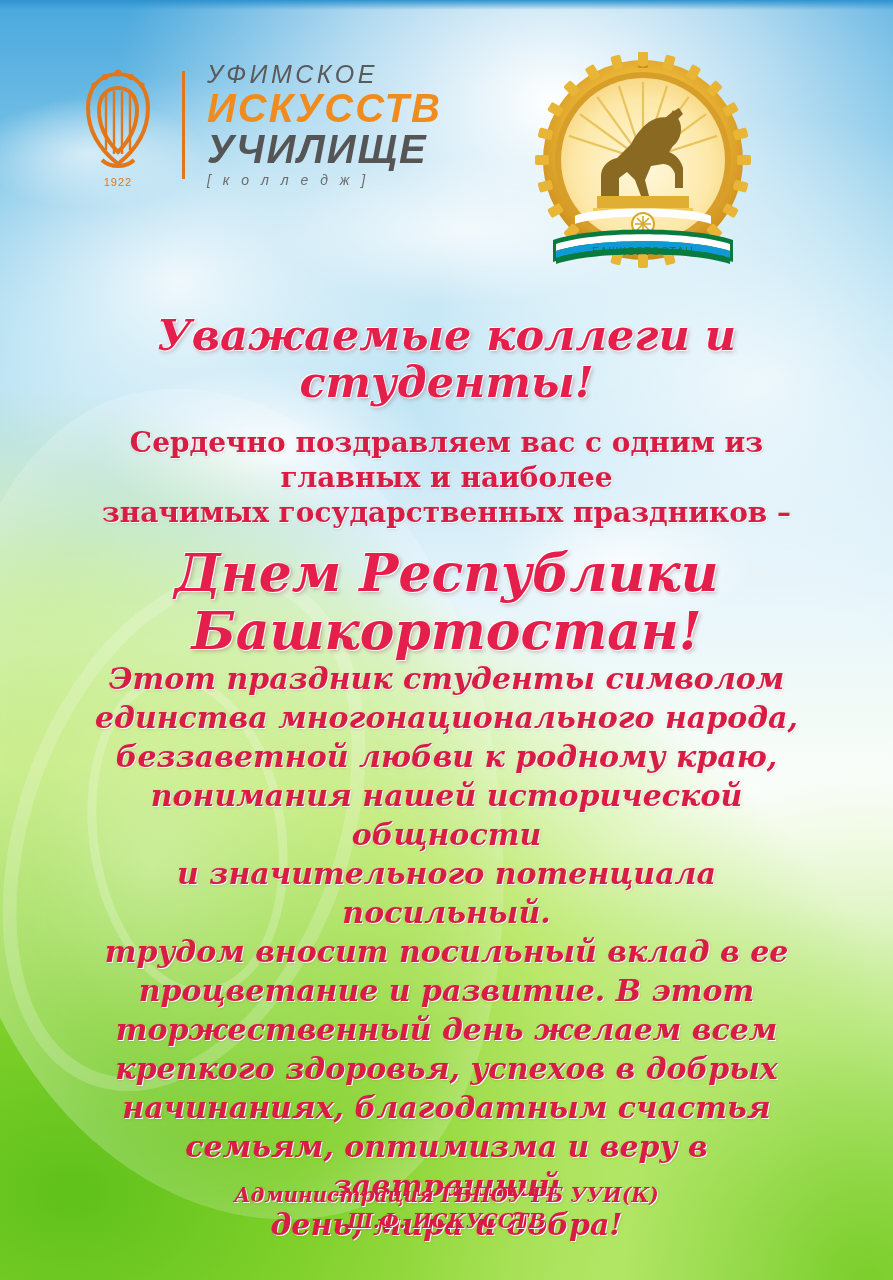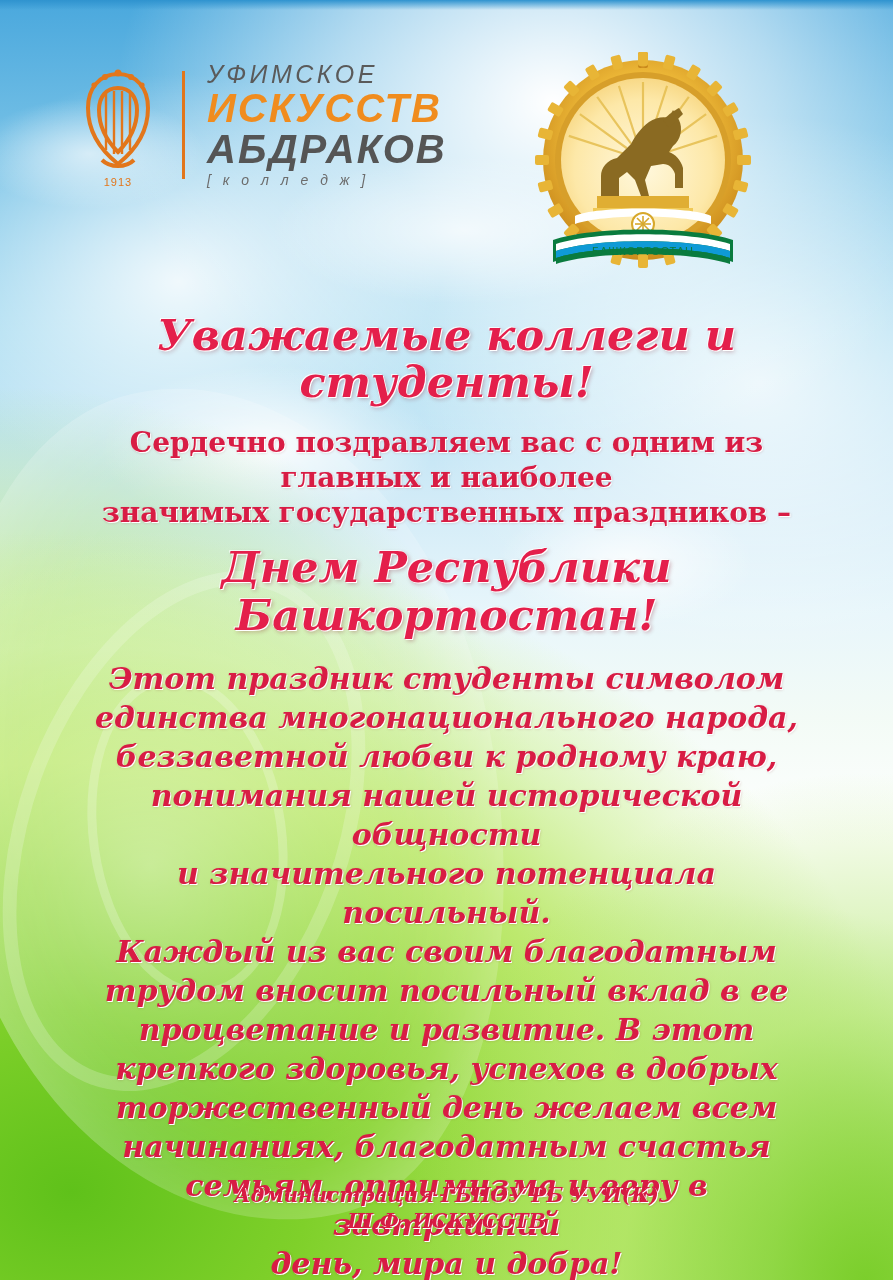--- a/index.html
+++ b/index.html
@@ -203,28 +203,27 @@
     color: #d81c44;
     text-shadow:
       1px 1px 0 #ffffff,
       1px 1px 3px rgba(120,0,20,0.22);
     margin-bottom: 14px;
   }
   .holiday {
     font-family: "DejaVu Serif", serif;
     font-style: italic;
     font-weight: 700;
-    font-size: 43px;
+    font-size: 52px;
     line-height: 1.1;
     color: #e41f4b;
     text-shadow:
       1px 1px 0 #ffffff,
       -1px -1px 0 rgba(255,255,255,0.75),
       2px 2px 4px rgba(120,0,20,0.3);
-    margin-bottom: 20px;
   }
   .body-text {
     font-family: "DejaVu Serif", serif;
     font-style: italic;
     font-weight: 700;
     font-size: 30px;
     line-height: 1.30;
     color: #d81c44;
     text-shadow:
       1px 1px 0 #ffffff,
@@ -289,29 +288,29 @@
           </g>
           <g fill="#e2761b">
             <circle cx="46" cy="9" r="3.5"></circle>
             <circle cx="33" cy="13" r="3"></circle>
             <circle cx="59" cy="13" r="3"></circle>
             <circle cx="22" cy="21" r="2.6"></circle>
             <circle cx="70" cy="21" r="2.6"></circle>
           </g>
           <path d="M30 96 C38 104 54 104 62 96" stroke="#e2761b" stroke-width="4" fill="none"></path>
         </svg>
-        <div class="lyre-year">1913</div>
+        <div class="lyre-year">1922</div>
       </div>
 
       <div class="logo-sep"></div>
 
       <div class="logo-words">
         <div class="w1">УФИМСКОЕ</div>
         <div class="w2">ИСКУССТВ</div>
-        <div class="w3">АБДРАКОВ</div>
+        <div class="w3">УЧИЛИЩЕ</div>
         <div class="w4">[ к о л л е д ж ]</div>
       </div>
     </div>
 
     <div class="coat">
       <svg width="240" height="240" viewBox="0 0 240 240" xmlns="http://www.w3.org/2000/svg">
         <defs>
           <radialGradient id="gold" cx="50%" cy="42%" r="60%">
             <stop offset="0%" stop-color="#ffe9a8"></stop>
             <stop offset="55%" stop-color="#f0bc3a"></stop>
@@ -428,25 +427,24 @@
     </div>
 
     <div class="holiday">Днем Республики Башкортостан!</div>
 
     <div class="body-text">
       <div>Этот праздник студенты символом</div>
       <div>единства многонационального народа,</div>
       <div>беззаветной любви к родному краю,</div>
       <div>понимания нашей исторической общности</div>
       <div>и значительного потенциала посильный.</div>
-      <div>Каждый из вас своим благодатным</div>
       <div>трудом вносит посильный вклад в ее</div>
       <div>процветание и развитие. В этот</div>
+      <div>торжественный день желаем всем</div>
       <div>крепкого здоровья, успехов в добрых</div>
-      <div>торжественный день желаем всем</div>
       <div>начинаниях, благодатным счастья</div>
       <div>семьям, оптимизма и веру в завтрашний</div>
       <div>день, мира и добра!</div>
     </div>
   </div>
 
   <div class="signature">
     <div>Администрация  ГБПОУ РБ УУИ(К)</div>
     <div>Ш.Ф. ИСКУССТВ</div>
   </div>

